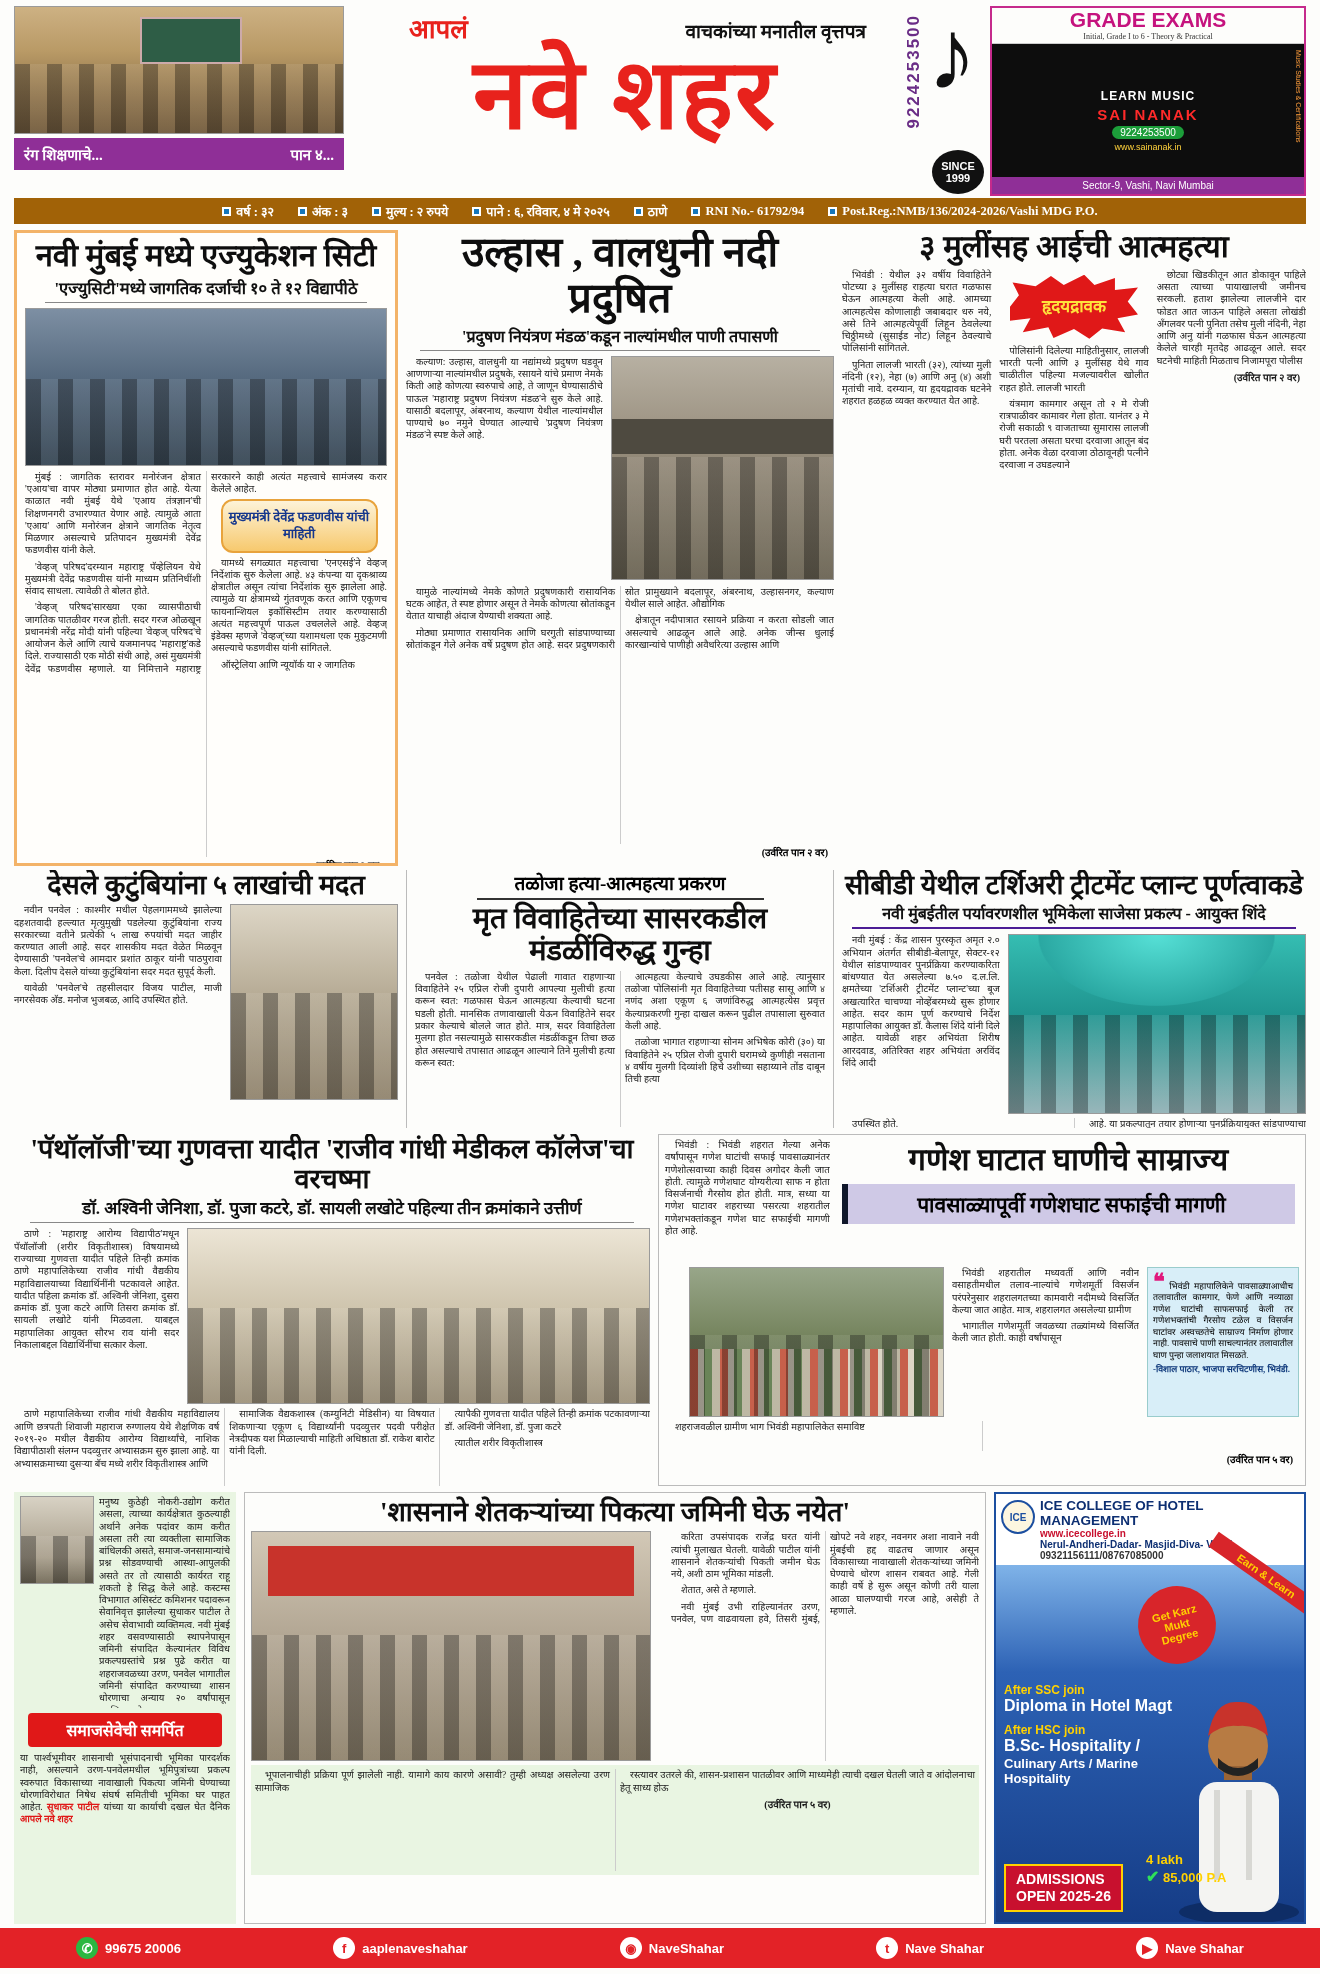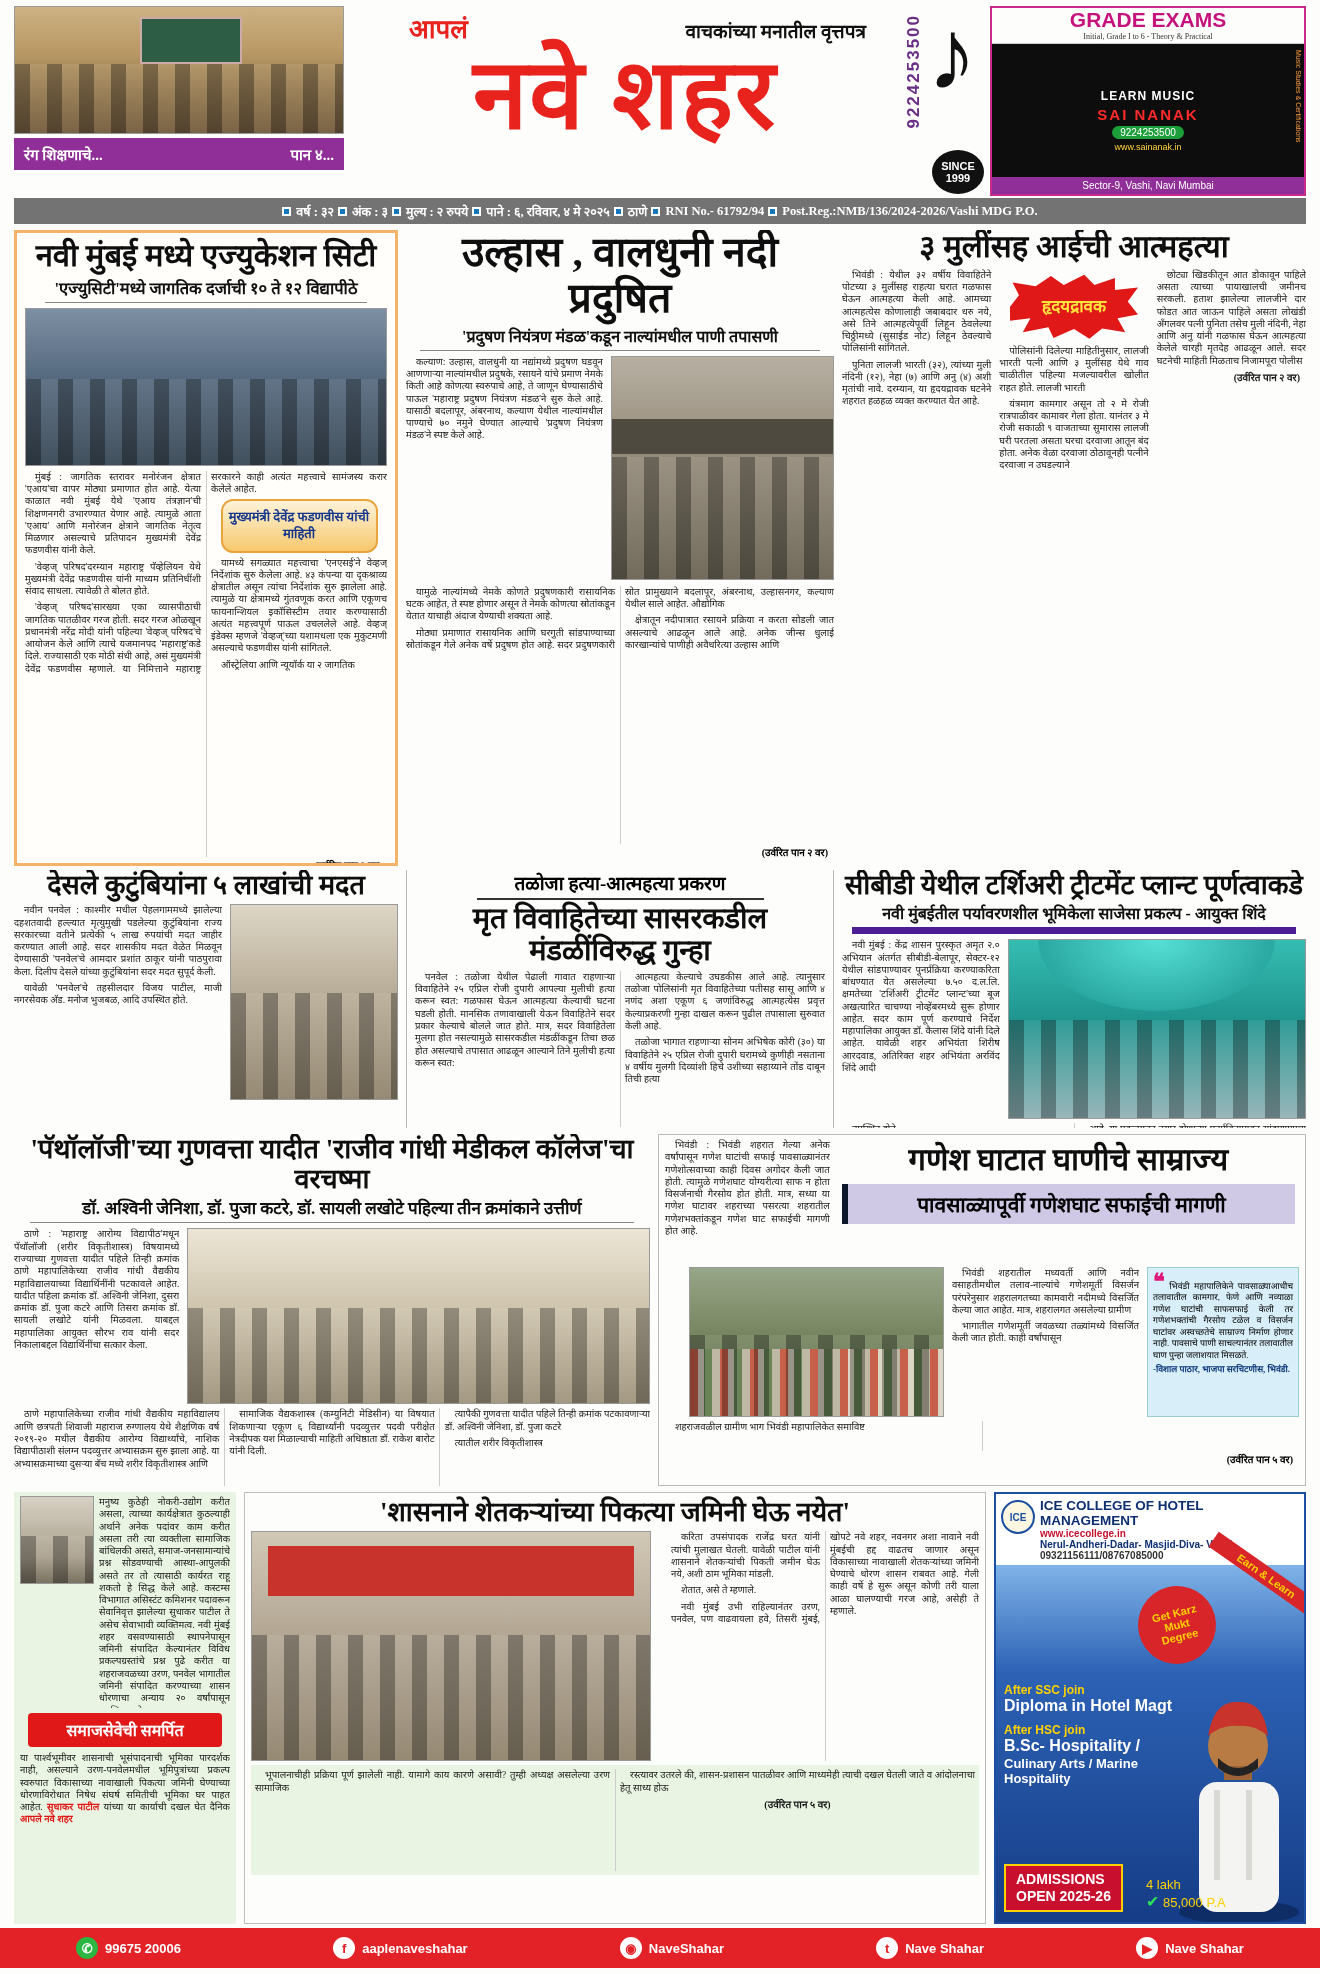--- a/index.html
+++ b/index.html
@@ -36,22 +36,22 @@
     justify-content:center; gap:3px; font-family:"Liberation Sans",sans-serif; position:relative;}
   .g-learn { font-size:12px; font-weight:bold; letter-spacing:1px;margin-top:20px; }
   .g-brand { color:#ff2a2a; font-weight:bold; font-size:15px; letter-spacing:2px; }
   .g-phone { background:#1c9e3a; color:#fff; font-size:10px; border-radius:8px; padding:1px 8px; }
   .g-web { font-size:9px; color:#ffd23c; }
   .g-side { position:absolute; right:2px; top:6px; writing-mode:vertical-rl; font-size:7px; color:#ff9d3c; }
   .g-addr { background:#8f2f97; color:#fff; font-size:10px; text-align:center; padding:3px 2px;
     font-family:"Liberation Sans",sans-serif; }
 
   
-  .bar { height:26px; background:#737373; margin:2px 14px 0 14px; display:flex; align-items:center;
-    justify-content:center; gap:4px; color:#fff; font-weight:bold; font-size:12.5px; }
+  .bar { height:26px; background:#a16207; margin:2px 14px 0 14px; display:flex; align-items:center;
+    justify-content:center; gap:24px; color:#fff; font-weight:bold; font-size:12.5px; }
   .bar .bx { width:9px; height:9px; border:2px solid #fff; display:inline-block; margin-right:5px; background:#1576ba;}
   .bar span.item { display:flex; align-items:center; }
 
   
   .hl { font-weight:bold; color:#0e0e0e; text-align:center; line-height:1.12; }
   .sub { font-weight:bold; color:#111; text-align:center; }
   .body { font-size:9.6px; line-height:1.28; color:#1c1c1c; text-align:justify; overflow:hidden; }
   .body p { margin-bottom:4px; text-indent:10px; }
   .cols2 { column-count:2; column-gap:10px; column-rule:1px solid #ccc; }
   .cols3 { column-count:3; column-gap:10px; column-rule:1px solid #ccc; }
@@ -97,21 +97,21 @@
   .des-photo { width:168px; height:196px; background:linear-gradient(180deg,#ddd6c6 0%,#b8ad97 45%,#8d8069 100%); }
 
   
   .tal { border-left:1px solid #bbb; border-right:1px solid #bbb; padding:0 8px; }
   .tal .kicker { font-size:19px; font-weight:bold; text-align:center; border-bottom:2px solid #333;
     width:70%; margin:0 auto 2px auto; padding-bottom:2px;}
   .tal .hl { font-size:29px; margin-bottom:4px; }
 
   
   .cbd .hl { font-size:27px; }
-  .cbd .sub { font-size:16px; border-bottom:7px solid #4c1d95; margin:2px 10px 5px 10px; padding-bottom:3px; }
+  .cbd .sub { font-size:16px; border-bottom:2px solid #4c1d95; margin:2px 10px 5px 10px; padding-bottom:3px; }
   .cbd-flex { display:flex; gap:8px; margin-bottom:4px; }
   .cbd-flex .body { width:34%; }
   .cbd-photo { flex:1; height:180px; background:linear-gradient(180deg,#35bdb2 0%,#1f948f 45%,#8fb0b4 100%); }
   .cbd-photo:before{content:"";position:absolute;top:0;left:10%;width:80%;height:40%;
     background:radial-gradient(ellipse at 50% 0%,#56e0d6 0%,#2aa8a2 70%,transparent 71%);}
 
   
   .pat .hl { font-size:27px; }
   .pat .sub { font-size:17px; border-bottom:1px solid #888; margin:2px 16px 5px 16px; padding-bottom:3px;}
   .pat-flex { display:flex; gap:8px; margin-bottom:4px; }
@@ -173,21 +173,21 @@
   .karz { position:absolute; left:46%; top:6%; width:78px; height:78px; border-radius:50%; background:#d8252a;
     color:#ffd100; font-weight:bold; font-size:11px; display:flex; align-items:center; justify-content:center;
     text-align:center; transform:rotate(-14deg); padding:6px; }
   .chef { position:absolute; right:0px; bottom:0px; width:150px; height:260px; }
   .ice-lines { position:absolute; left:8px; top:118px; width:170px; }
   .yel { color:#ffd100; font-weight:bold; font-size:12px; }
   .whl { color:#fff; font-weight:bold; font-size:16px; line-height:1.15; }
   .whm { color:#fff; font-weight:bold; font-size:13px; }
   .adm { position:absolute; left:8px; bottom:10px; background:#c8102e; color:#fff; font-weight:bold;
     padding:5px 10px; font-size:14px; line-height:1.2; border:2px solid #ffd100; }
-  .fee { position:absolute; left:150px; bottom:11px; color:#ffd100; font-weight:normal; font-size:13px; }
+  .fee { position:absolute; left:150px; bottom:36px; color:#ffd100; font-weight:bold; font-size:13px; }
   .fee .chk { color:#2ee05a; font-size:16px; }
 
   
   .footer { height:40px; background:#e32227; margin-top:4px; display:flex; align-items:center;
     justify-content:space-around; color:#fff; font-family:"Liberation Sans",sans-serif; font-weight:bold;
     font-size:13px; }
   .fitem { display:flex; align-items:center; gap:7px; }
   .circ { width:22px; height:22px; border-radius:50%; background:#fff; color:#e32227; display:flex;
     align-items:center; justify-content:center; font-size:13px; font-weight:bold; }
   .circ.wa { background:#2bb741; color:#fff; }

